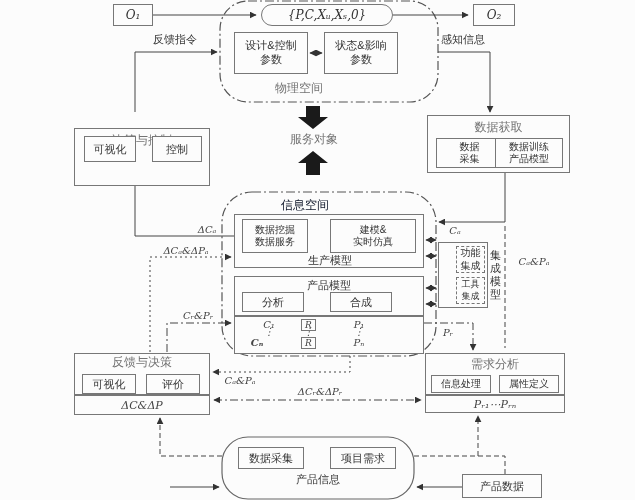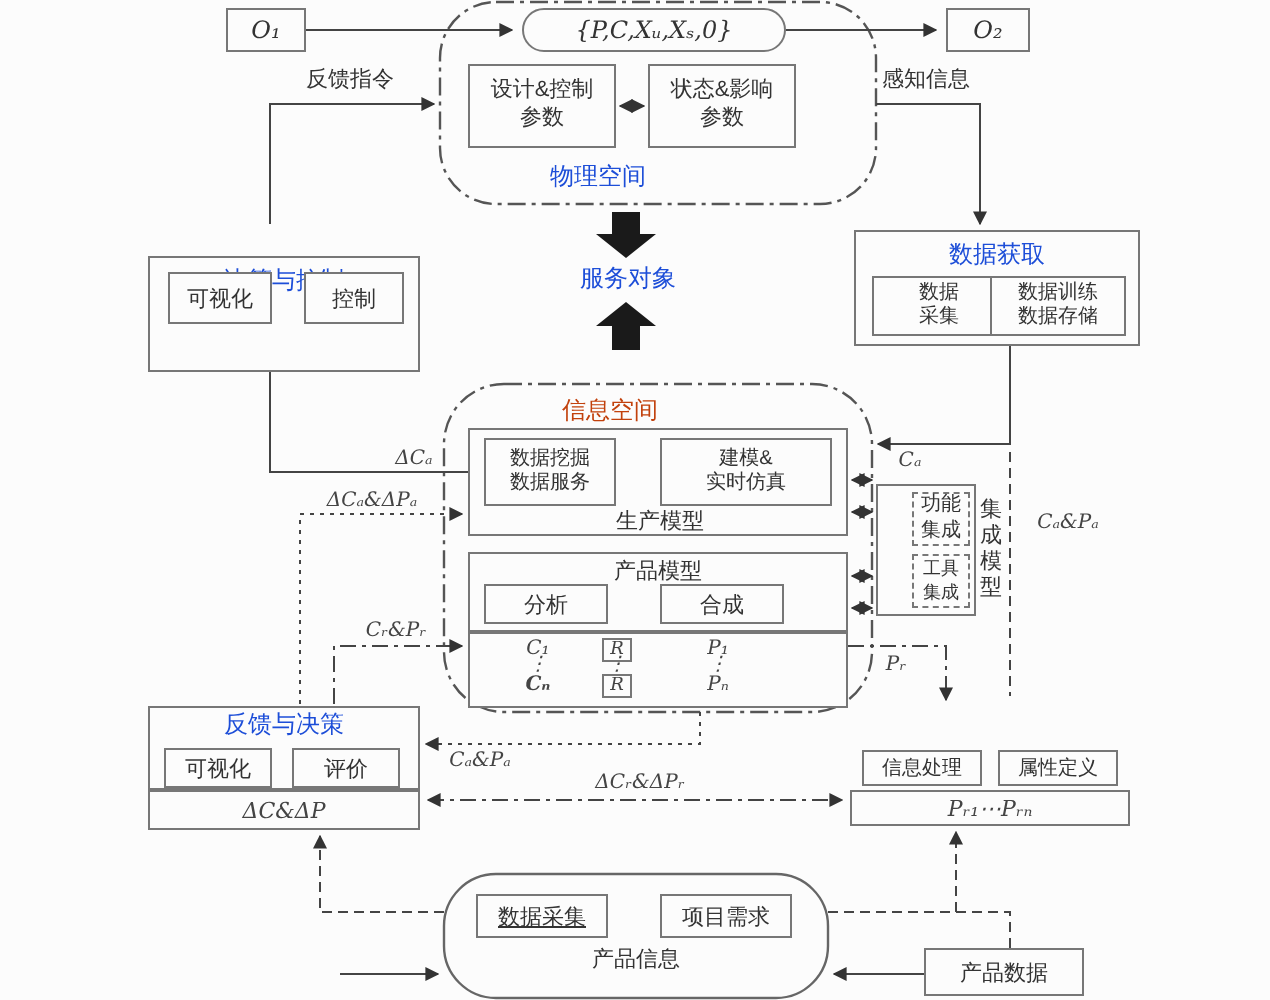--- a/index.html
+++ b/index.html
@@ -5,21 +5,21 @@
   html,body{margin:0;padding:0;background:#f4f4f4;}
   #canvas{position:relative;width:635px;height:500px;background:#fcfcfc;overflow:hidden;
           font-family:"Liberation Sans","DejaVu Sans",sans-serif;color:#333;}
   #wires{position:absolute;left:0;top:0;z-index:0;}
   .box{position:absolute;border:1px solid #777;background:#fcfcfc;z-index:2;
        display:flex;align-items:center;justify-content:center;text-align:center;box-sizing:border-box;}
   .dashedbox{border:1px dashed #777;}
   .ml{white-space:pre-line;line-height:1.25;}
   .lbl{position:absolute;z-index:2;text-align:center;}
   .cjk{font-size:11px;color:#333;}
-  .cjk12{font-size:12px;color:#1d4ed8;}
+  .cjk12{font-size:12px;color:#737373;}
   .cjk10{font-size:10px;color:#333;}
   .math{font-family:"DejaVu Serif","Liberation Serif",serif;font-style:italic;font-size:10px;color:#444;}
   .math12{font-family:"DejaVu Serif","Liberation Serif",serif;font-style:italic;font-size:12px;color:#333;}
   .vert{width:14px;line-height:13px;word-break:break-all;font-size:11px;}
 </style>
 </head>
 <body>
 
 <div id="canvas">
 
@@ -119,25 +119,25 @@
   <div class="box cjk" style="left:152px;top:136px;width:50px;height:26px;">
       <span>控制</span>
     </div>
 
   <div class="box" style="left:427px;top:115px;width:143px;height:58px;align-items:flex-start;">
     <span class="cjk12" style="margin-top:3px;">数据获取</span>
   </div>
   <div class="box cjk10 ml" style="left:436px;top:138px;width:67px;height:30px;"><span>数据
 采集</span></div>
   <div class="box cjk10 ml" style="left:495px;top:138px;width:68px;height:30px;"><span>数据训练
-数据存储</span></div>
+产品模型</span></div>
 
   <div class="lbl cjk12" style="left:284px;top:131px;width:60px;">服务对象</div>
 
-  <div class="lbl cjk12" style="left:270px;top:197px;width:70px;color:#c2410c;">信息空间</div>
+  <div class="lbl cjk12" style="left:270px;top:197px;width:70px;color:#0f172a;">信息空间</div>
 
   <div class="box" style="left:234px;top:214px;width:190px;height:54px;"></div>
   <div class="box cjk10 ml" style="left:242px;top:219px;width:66px;height:34px;"><span>数据挖掘
 数据服务</span></div>
   <div class="box cjk10 ml" style="left:330px;top:219px;width:86px;height:34px;"><span>建模&amp;
 实时仿真</span></div>
   <div class="lbl cjk" style="left:295px;top:253px;width:70px;">生产模型</div>
 
   <div class="box" style="left:234px;top:276px;width:190px;height:40px;align-items:flex-start;">
     <span class="cjk" style="margin-top:1px;">产品模型</span>
@@ -145,21 +145,21 @@
   <div class="box cjk" style="left:242px;top:292px;width:62px;height:20px;">
       <span>分析</span>
     </div>
   <div class="box cjk" style="left:330px;top:292px;width:62px;height:20px;">
       <span>合成</span>
     </div>
 
   <div class="box" style="left:234px;top:316px;width:190px;height:38px;"></div>
   <div class="lbl math" style="left:260px;top:319px;width:18px;">C₁</div>
   <div class="lbl math" style="left:260px;top:326px;width:18px;">⋮</div>
-  <div class="lbl math" style="left:260px;top:337px;width:18px;font-weight:bold;">Cₙ</div>
+  <div class="lbl math" style="left:248px;top:337px;width:18px;font-weight:bold;">Cₙ</div>
   <div class="box math" style="left:301px;top:319px;width:15px;height:12px;font-size:9px;">
       <span>R</span>
     </div>
   <div class="lbl math" style="left:301px;top:326px;width:15px;">⋮</div>
   <div class="box math" style="left:301px;top:337px;width:15px;height:12px;font-size:9px;">
       <span>R</span>
     </div>
   <div class="lbl math" style="left:350px;top:319px;width:18px;">P₁</div>
   <div class="lbl math" style="left:350px;top:326px;width:18px;">⋮</div>
   <div class="lbl math" style="left:350px;top:337px;width:18px;">Pₙ</div>
@@ -187,31 +187,34 @@
   <div class="box cjk" style="left:82px;top:374px;width:54px;height:20px;">
       <span>可视化</span>
     </div>
   <div class="box cjk" style="left:146px;top:374px;width:54px;height:20px;">
       <span>评价</span>
     </div>
   <div class="box math" style="left:74px;top:395px;width:136px;height:20px;font-size:11px;">
       <span>ΔC&amp;ΔP</span>
     </div>
 
+  <div class="box" style="left:425px;top:353px;width:140px;height:42px;align-items:flex-start;">
+    <span class="cjk12" style="margin-top:2px;">需求分析</span>
+  </div>
   <div class="box cjk10" style="left:431px;top:375px;width:60px;height:18px;">
       <span>信息处理</span>
     </div>
   <div class="box cjk10" style="left:499px;top:375px;width:60px;height:18px;justify-content:center;">
       <span>属性定义</span>
     </div>
   <div class="box math" style="left:425px;top:395px;width:140px;height:18px;font-size:11px;">
       <span>Pᵣ₁⋯Pᵣₙ</span>
     </div>
 
-  <div class="box cjk" style="left:238px;top:447px;width:66px;height:22px;text-decoration:underline;">
+  <div class="box cjk" style="left:238px;top:447px;width:66px;height:22px;">
       <span>数据采集</span>
     </div>
   <div class="box cjk" style="left:330px;top:447px;width:66px;height:22px;">
       <span>项目需求</span>
     </div>
   <div class="lbl cjk" style="left:285px;top:472px;width:66px;">产品信息</div>
 
   <div class="box cjk" style="left:462px;top:474px;width:80px;height:24px;">
       <span>产品数据</span>
     </div>

